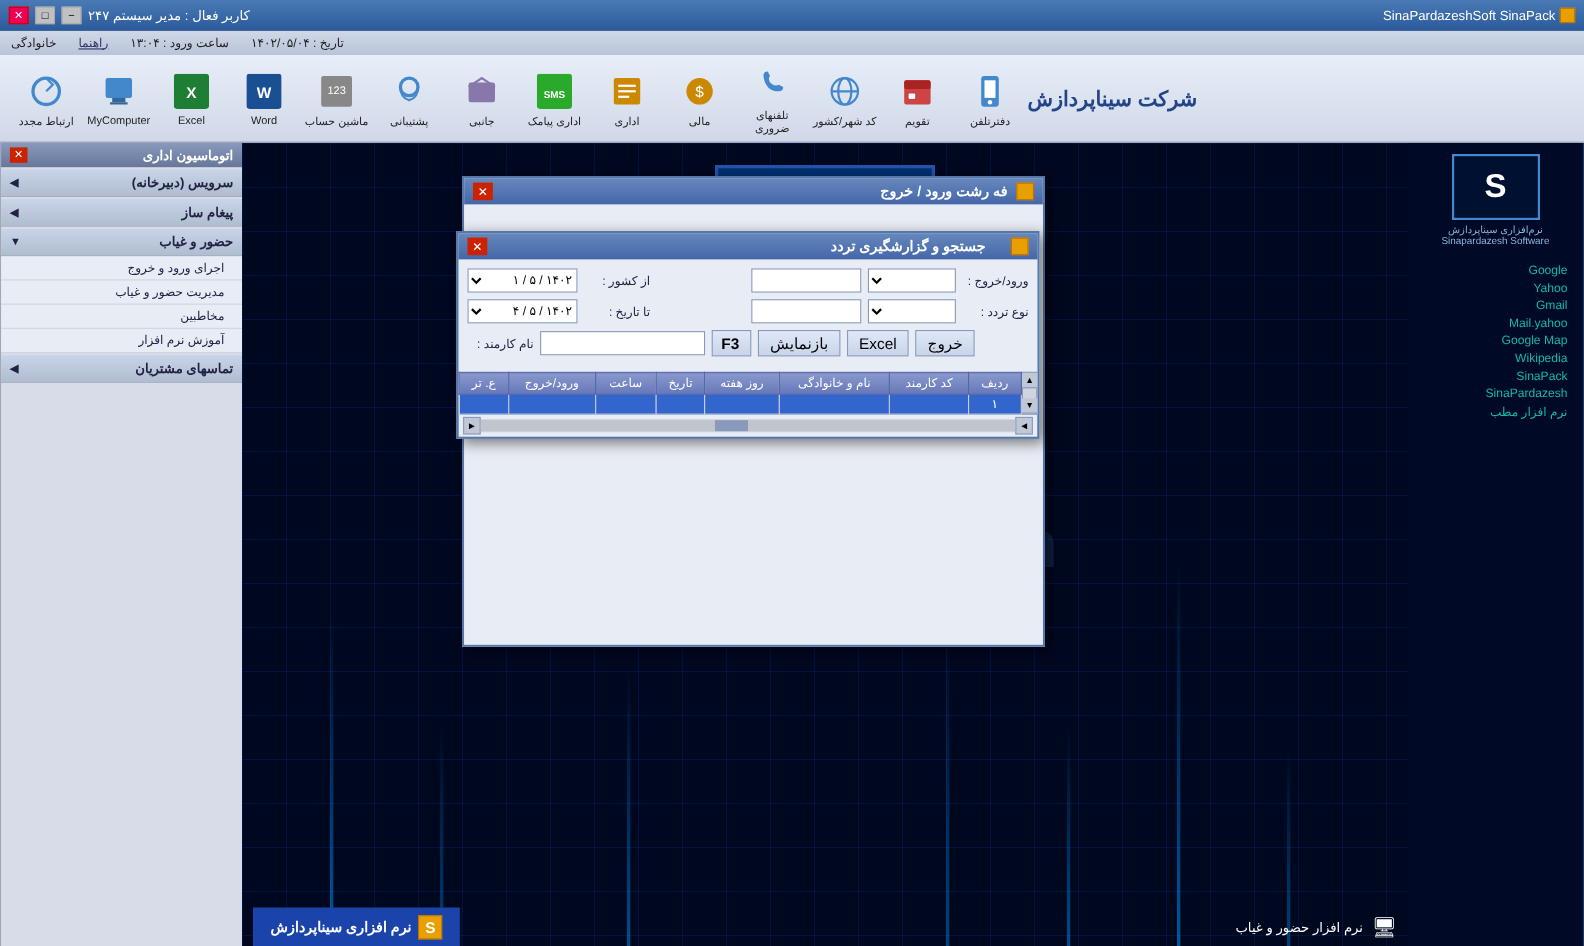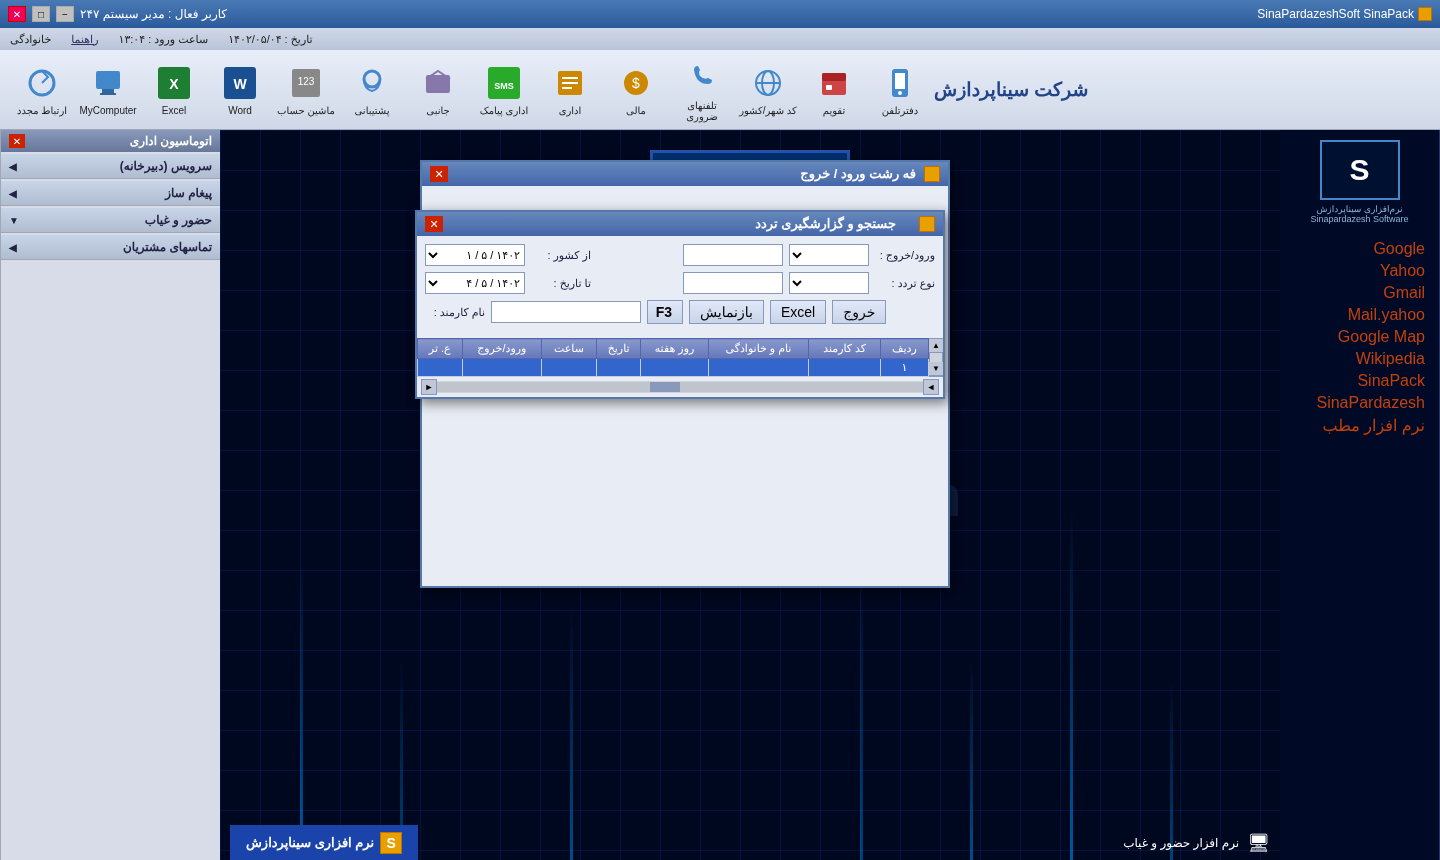--- a/index.html
+++ b/index.html
@@ -105,22 +105,22 @@
       border: 2px solid #4488cc;
       margin: 0 auto;
       background: #001030;
       display: flex; align-items: center; justify-content: center;
     }
     .logo-s {
       font-size: 30px; color: white; font-weight: bold;
     }
     .logo-text { font-size: 9px; color: #8ab4dd; text-align: center; margin-top: 4px; }
     .sidebar-link {
-      color: #c2410c;
-      font-size: 16px;
+      color: #14b8a6;
+      font-size: 11px;
       cursor: pointer;
       padding: 2px 4px;
       text-decoration: none;
       display: block;
     }
 
     
     #content-area {
       flex: 1;
       position: relative;
@@ -739,20 +739,26 @@
           <div class="section-header">
             <span>پیغام ساز</span>
             <span class="arrow">◀</span>
           </div>
         </div>
         <div class="sidebar-section">
           <div class="section-header">
             <span>حضور و غیاب</span>
             <span class="arrow">▼</span>
           </div>
+          <div class="section-items">
+            <div class="section-item">اجرای ورود و خروج</div>
+            <div class="section-item">مدیریت حضور و غیاب</div>
+            <div class="section-item">مخاطبین</div>
+            <div class="section-item">آموزش نرم افزار</div>
+          </div>
         </div>
         <div class="sidebar-section">
           <div class="section-header">
             <span>تماسهای مشتریان</span>
             <span class="arrow">◀</span>
           </div>
         </div>
       </div>
   </div>
 

